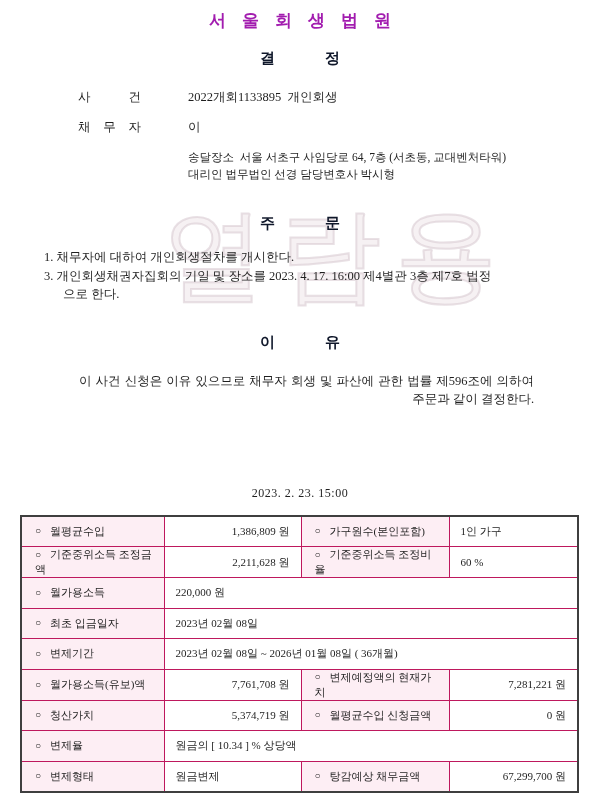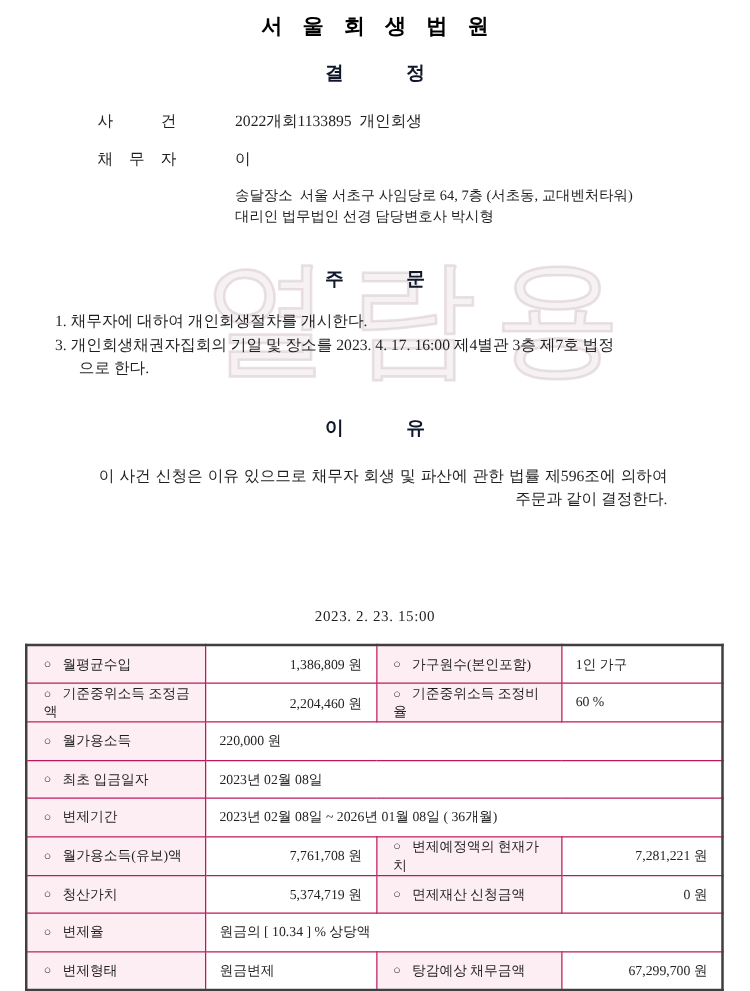--- a/index.html
+++ b/index.html
@@ -12,21 +12,21 @@
     color:#1f1f1f;
     overflow:hidden;
   }
   .content{position:relative;z-index:1;}
   
   .court-title{
     margin-top:9px;
     text-align:center;
     font-size:17px;font-weight:bold;
     letter-spacing:16px;padding-left:16px;
-    color:#000000;
+    color:#a21caf;
   }
   .h2{
     text-align:center;
     font-size:15px;font-weight:bold;
     letter-spacing:50px;padding-left:50px;
     color:#0f172a;
   }
   .h2.decision{margin-top:17px;}
   .h2.order{margin-top:32px;}
   .h2.reason{margin-top:30px;}
@@ -143,21 +143,21 @@
       </colgroup>
       <tbody>
           <tr>
             <td class="lbl"><span class="marker">○</span><span>월평균수입</span></td>
             <td class="val right">1,386,809 원</td>
             <td class="lbl"><span class="marker">○</span><span>가구원수(본인포함)</span></td>
             <td class="val left">1인 가구</td>
           </tr>
           <tr>
             <td class="lbl"><span class="marker">○</span><span>기준중위소득 조정금액</span></td>
-            <td class="val right">2,204,460 원</td>
+            <td class="val right">2,211,628 원</td>
             <td class="lbl"><span class="marker">○</span><span>기준중위소득 조정비율</span></td>
             <td class="val left">60 %</td>
           </tr>
           <tr>
             <td class="lbl"><span class="marker">○</span><span>월가용소득</span></td>
             <td class="val left" colspan="3">220,000 원</td>
           </tr>
           <tr>
             <td class="lbl"><span class="marker">○</span><span>최초 입금일자</span></td>
             <td class="val left" colspan="3">2023년 02월 08일</td>
@@ -168,21 +168,21 @@
           </tr>
           <tr>
             <td class="lbl"><span class="marker">○</span><span>월가용소득(유보)액</span></td>
             <td class="val right">7,761,708 원</td>
             <td class="lbl"><span class="marker">○</span><span>변제예정액의 현재가치</span></td>
             <td class="val right">7,281,221 원</td>
           </tr>
           <tr>
             <td class="lbl"><span class="marker">○</span><span>청산가치</span></td>
             <td class="val right">5,374,719 원</td>
-            <td class="lbl"><span class="marker">○</span><span>면제재산 신청금액</span></td>
+            <td class="lbl"><span class="marker">○</span><span>월평균수입 신청금액</span></td>
             <td class="val right">0 원</td>
           </tr>
           <tr>
             <td class="lbl"><span class="marker">○</span><span>변제율</span></td>
             <td class="val left" colspan="3">원금의 [ 10.34 ] % 상당액</td>
           </tr>
           <tr>
             <td class="lbl"><span class="marker">○</span><span>변제형태</span></td>
             <td class="val left">원금변제</td>
             <td class="lbl"><span class="marker">○</span><span>탕감예상 채무금액</span></td>

